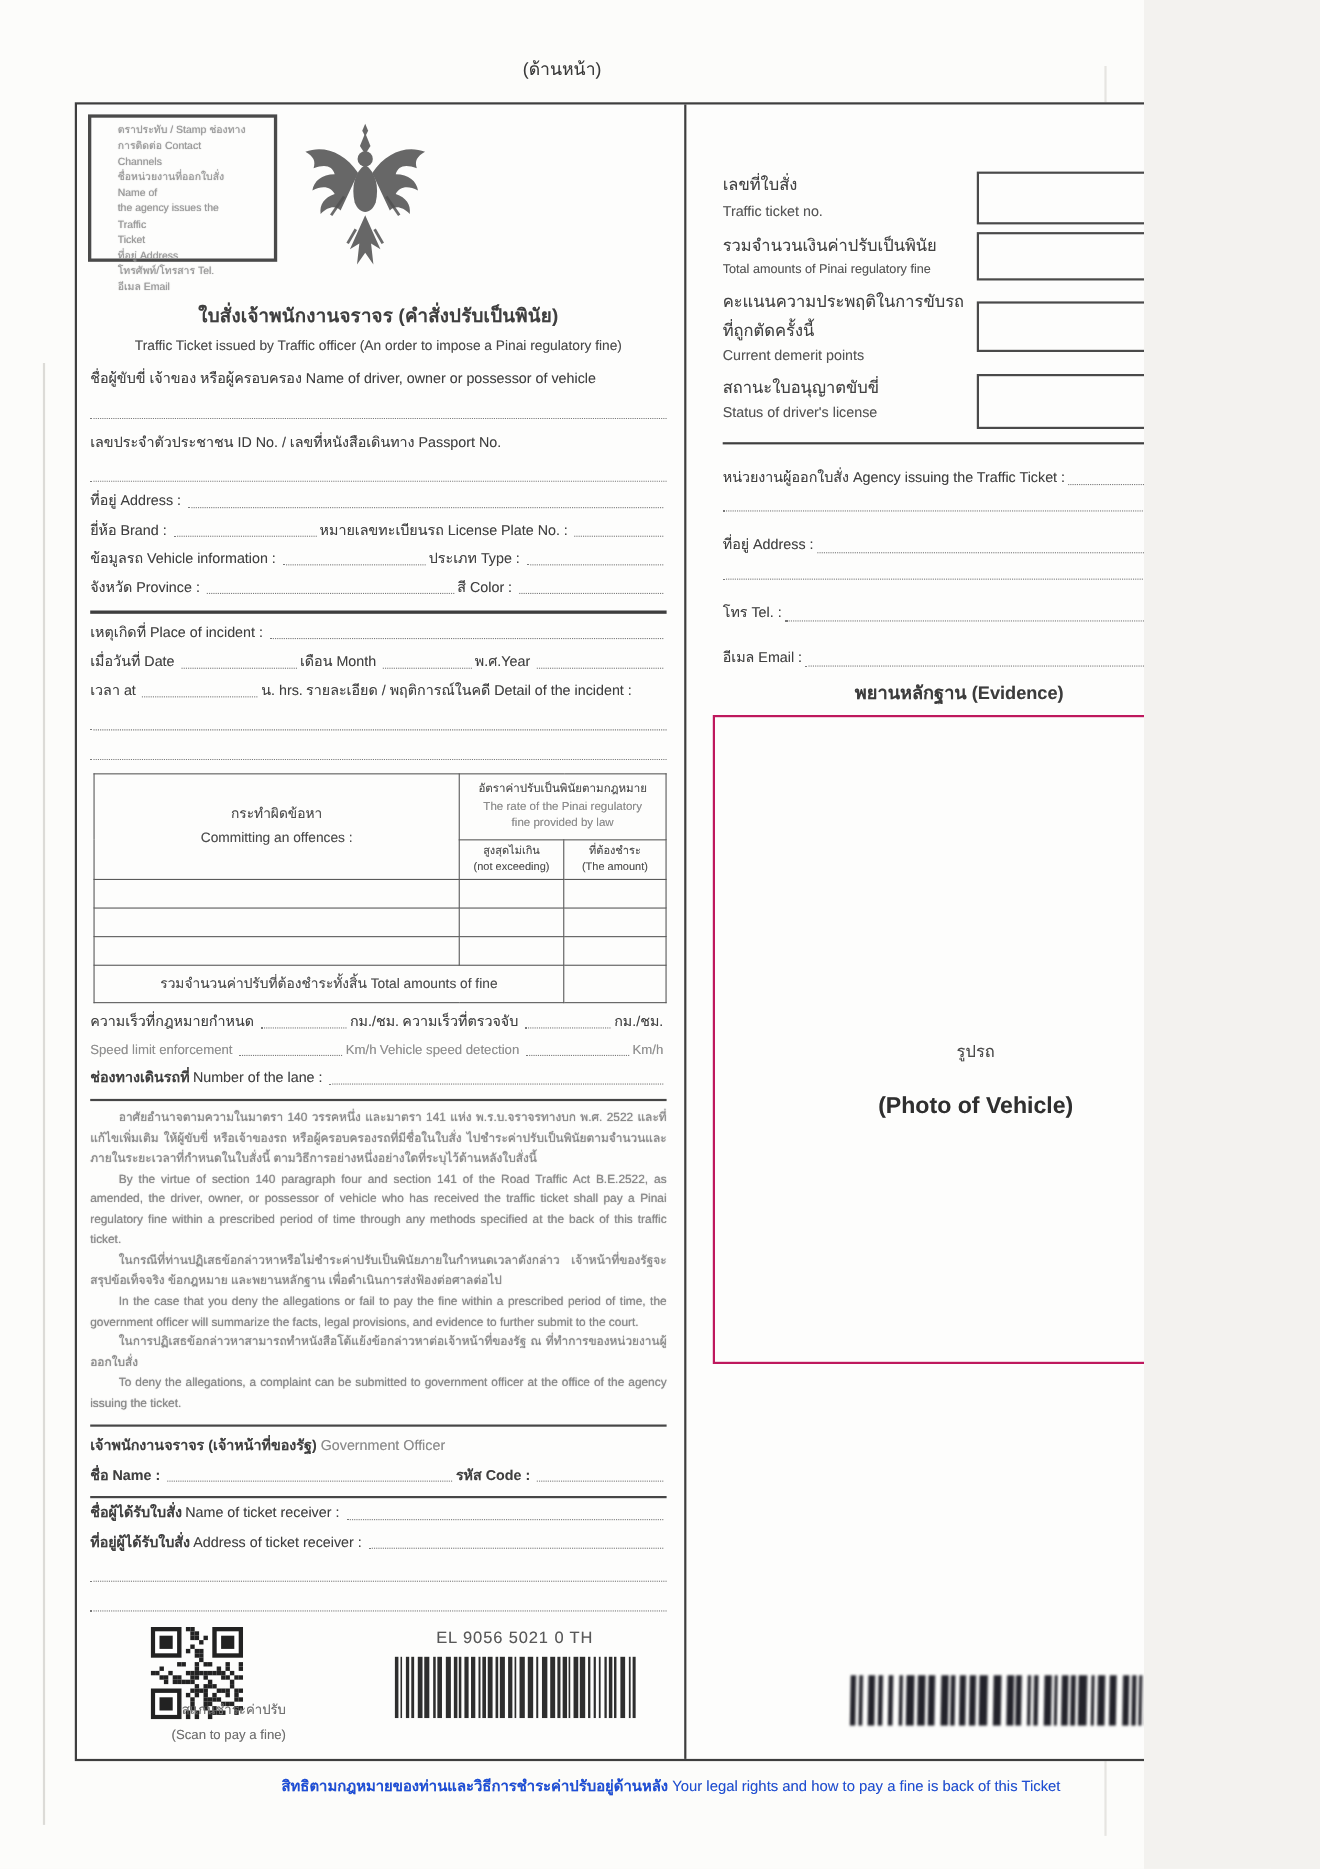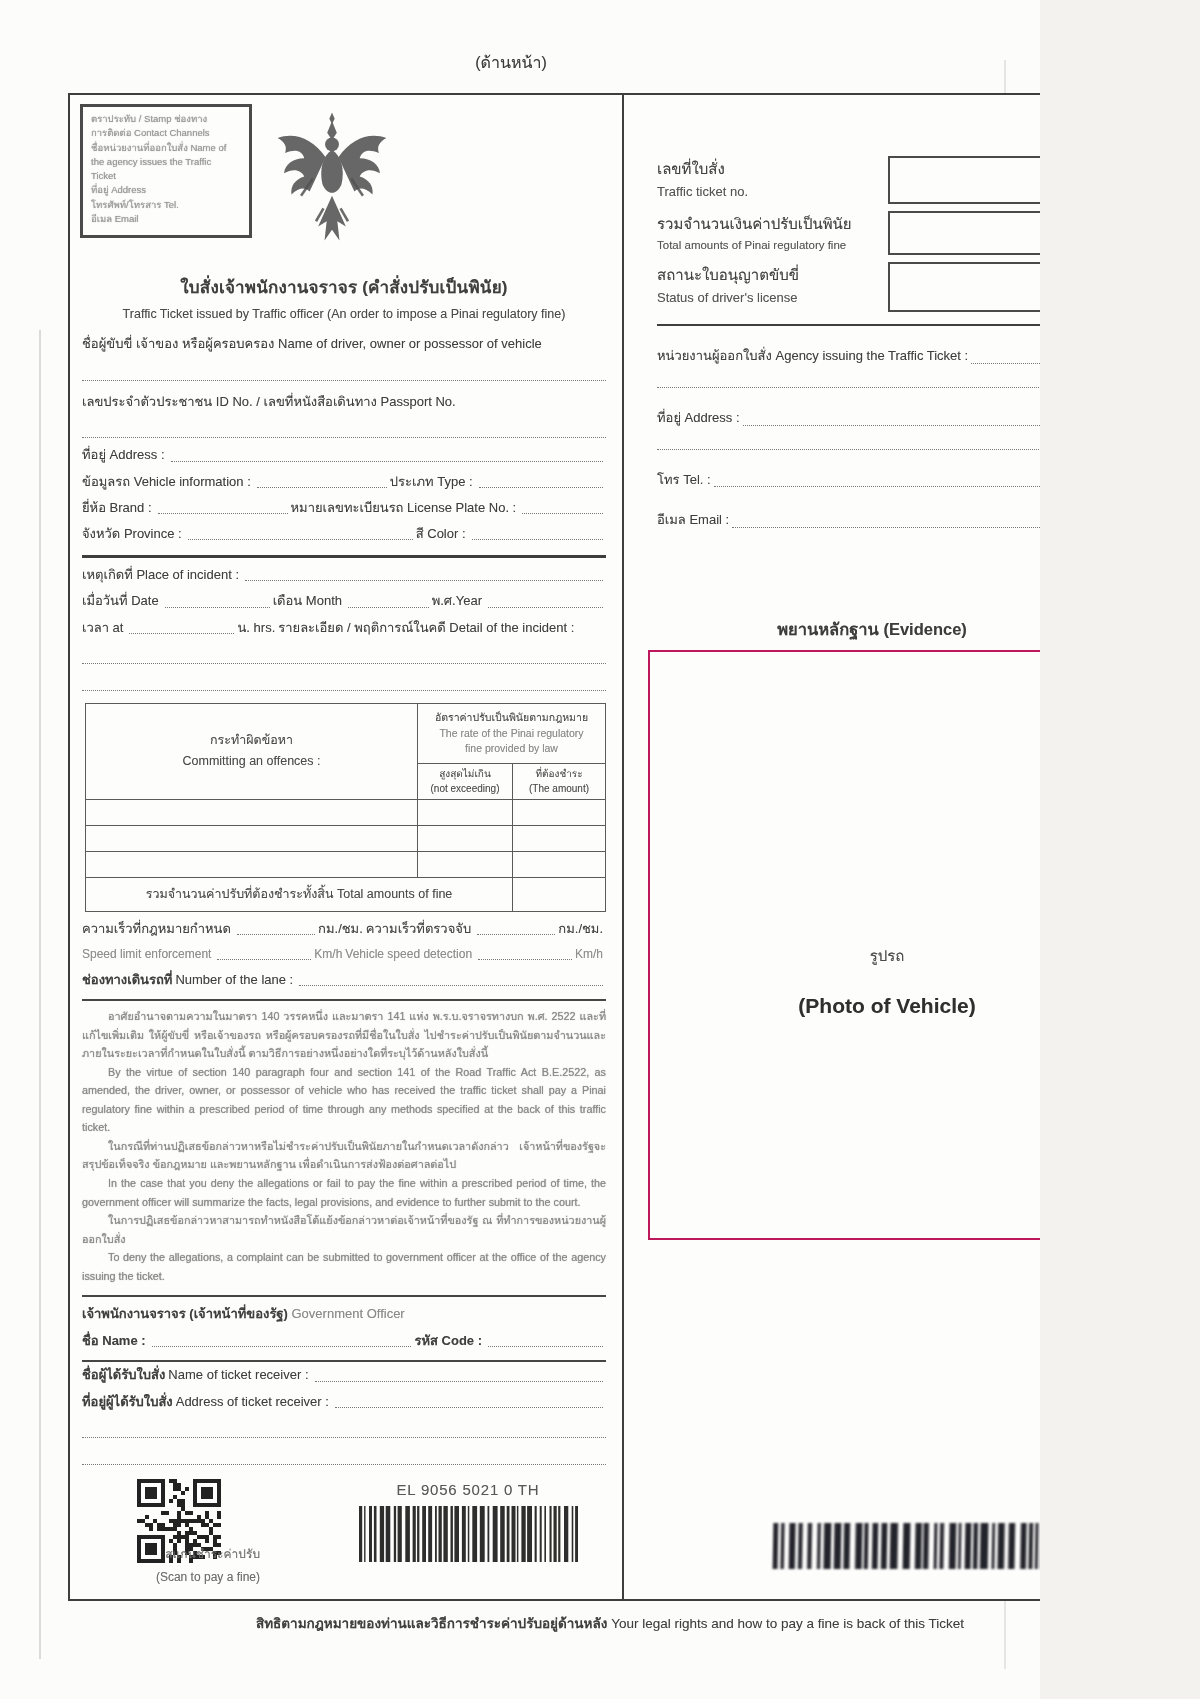--- a/index.html
+++ b/index.html
@@ -5,21 +5,21 @@
   *{box-sizing:border-box;margin:0;padding:0}
   body{background:#f3f2ef;font-family:"Liberation Sans","DejaVu Sans",sans-serif}
   .sheet{position:relative;width:1040px;height:1699px;background:#fcfcfa;overflow:hidden;color:#3f3f3f;text-shadow:0 0 .5px rgba(80,80,80,.35)}
   .edge-l{position:absolute;left:39px;top:330px;bottom:40px;width:2px;background:#dcdbd7}
   .edge-r{position:absolute;right:34px;top:60px;bottom:30px;width:2px;background:#e6e5e1}
   .side-label{position:absolute;top:50px;left:0;right:18px;text-align:center;font-size:16px;color:#3a3a3a}
   .outer{position:absolute;left:68px;top:93px;width:1068px;height:1508px;border:2.5px solid #3e3e3e;background:#fdfdfc}
   .lcol{position:absolute;left:0;top:0;width:554px;height:100%;border-right:2px solid #3e3e3e}
   .rcol{position:absolute;left:554px;right:0;top:0;bottom:0}
   
-  .stamp{position:absolute;left:10px;top:9px;width:172px;height:134px;border:3px solid #4a4a4a;padding:5px 8px;font-size:9.5px;line-height:1.5;color:#9a9a9a;text-shadow:0 0 1px rgba(150,150,150,.9)}
+  .stamp{position:absolute;left:10px;top:9px;width:172px;height:134px;border:3px solid #4a4a4a;padding:5px 24px;font-size:9.5px;line-height:1.5;color:#9a9a9a;text-shadow:0 0 1px rgba(150,150,150,.9)}
   .garuda{position:absolute;left:198px;top:14px;width:128px;height:152px}
   .lflow{position:absolute;left:12px;right:16px;top:179px;font-size:13px;line-height:1.45}
   .ttl{text-align:center;font-size:17px;font-weight:bold;margin-top:2px;letter-spacing:.2px}
   .sub{text-align:center;font-size:12.5px;margin-top:4px;color:#4a4a4a}
   .nameline{margin-top:12px;font-size:13px}
   .dotline{border-bottom:1.6px dotted #787878;height:13px}
   .m10{margin-top:14px}.m6{margin-top:8px}
   .row{display:flex;align-items:flex-end;margin-top:8px;line-height:1.4;white-space:nowrap}
   .row .lb{flex:0 0 auto;padding-right:3px}
   .dotfill{flex:1 1 auto;border-bottom:1.6px dotted #787878;height:12px;min-width:18px;margin:0 3px 3px 3px}
@@ -57,21 +57,21 @@
   .h48{height:48px}.h44{height:44px}.h46{height:46px}.h50{height:50px}
   .ctr{align-items:center}
   .rdiv{border-top:2px solid #3f3f3f;margin:12px 0 14px}
   .arow{display:flex;align-items:flex-end;margin-top:20px;line-height:1.6;white-space:nowrap}
   .evhead{position:absolute;left:0;right:14px;top:521px;text-align:center;font-size:16.5px;font-weight:bold;color:#3c3c3c}
   .evbox{position:absolute;left:24px;top:555px;width:478px;height:590px;border:2px solid #be185d;display:flex;flex-direction:column;align-items:center;padding-top:292px;gap:26px}
   .ev-th{font-size:15px;color:#4a4a4a}
   .ev-en{font-size:21px;font-weight:bold;color:#2f2f2f}
   .tbar{position:absolute;left:148px;top:1428px;width:336px;height:46px;filter:blur(.8px);transform:skewX(-1deg)}
   .tbar rect{fill:#23232b}
-  .footer{position:absolute;top:1612px;left:30px;width:1160px;text-align:center;font-size:13.5px;color:#404040}
+  .footer{position:absolute;top:1612px;left:30px;width:1160px;text-align:center;font-size:13.5px;color:#1d4ed8}
   .footer .fth2{font-weight:bold}
 </style>
 </head>
 <body>
 
 <div class="sheet">
   <div class="edge-l"></div>
   <div class="edge-r"></div>
   <div class="side-label">(ด้านหน้า)</div>
 
@@ -113,29 +113,29 @@
         <div class="nameline">ชื่อผู้ขับขี่ เจ้าของ หรือผู้ครอบครอง Name of driver, owner or possessor of vehicle</div>
         <div class="dotline m10"></div>
         <div class="nameline">เลขประจำตัวประชาชน ID No. / เลขที่หนังสือเดินทาง Passport No.</div>
         <div class="dotline m10"></div>
 
         <div class="row">
             <span class="lb">ที่อยู่ Address :</span>
             <span class="dotfill"></span>
           </div>
         <div class="row">
+            <span class="lb">ยี่ห้อ Brand :</span>
+            <span class="dotfill df140"></span>
+            <span class="lb">หมายเลขทะเบียนรถ License Plate No. :</span>
+            <span class="dotfill"></span>
+          </div>
+        <div class="row">
             <span class="lb">ข้อมูลรถ Vehicle information :</span>
             <span class="dotfill df140"></span>
             <span class="lb">ประเภท Type :</span>
-            <span class="dotfill"></span>
-          </div>
-        <div class="row">
-            <span class="lb">ยี่ห้อ Brand :</span>
-            <span class="dotfill df140"></span>
-            <span class="lb">หมายเลขทะเบียนรถ License Plate No. :</span>
             <span class="dotfill"></span>
           </div>
         <div class="row">
             <span class="lb">จังหวัด Province :</span>
             <span class="dotfill df230"></span>
             <span class="lb">สี Color :</span>
             <span class="dotfill"></span>
           </div>
 
         <div class="thick"></div>
@@ -448,20 +448,28 @@
           </div>
           <div class="fbox h48"></div>
         </div>
         <div class="fr">
           <div class="flabels">
             <div class="fth">รวมจำนวนเงินค่าปรับเป็นพินัย</div>
             <div class="fen sm">Total amounts of Pinai regulatory fine</div>
           </div>
           <div class="fbox h44"></div>
         </div>
+        <div class="fr ctr">
+          <div class="flabels">
+            <div class="fth">คะแนนความประพฤติในการขับรถ</div>
+            <div class="fth">ที่ถูกตัดครั้งนี้</div>
+            <div class="fen">Current demerit points</div>
+          </div>
+          <div class="fbox h46"></div>
+        </div>
         <div class="fr">
           <div class="flabels">
             <div class="fth">สถานะใบอนุญาตขับขี่</div>
             <div class="fen">Status of driver's license</div>
           </div>
           <div class="fbox h50"></div>
         </div>
 
         <div class="rdiv"></div>
 

